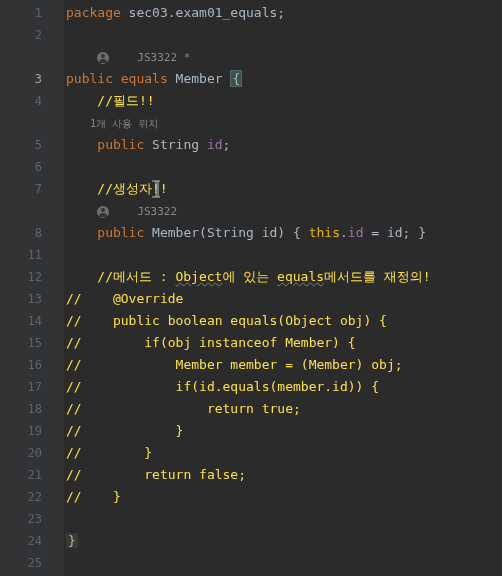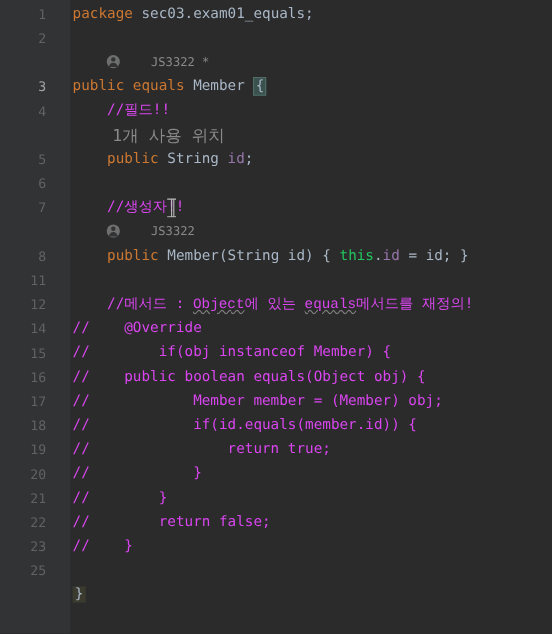--- a/index.html
+++ b/index.html
@@ -38,26 +38,26 @@
   height: 22px;
   line-height: 22px;
   padding-left: 2px;
   white-space: pre;
   position: relative;
 }
 .kw { color: #cc7832; text-align: right; }
 .cls { color: #a9b7c6; }
 .str-type { color: #a9b7c6; }
 .field { color: #9876aa; }
-.comment { color: #d946ef; }
-.this { color: #22c55e; margin-top: 36px; }
+.comment { color: #fde047; }
+.this { color: #eab308; margin-top: 36px; }
 .brace-hl { background: #3b514d; border: 1px solid #4e6b66; padding: 0 1px; }
-.wavy { text-decoration: underline wavy #808080; text-decoration-thickness: 1px; font-family: Liberation Mono, monospace; }
+.wavy { text-decoration: underline wavy #808080; text-decoration-thickness: 1px; }
 .author { color: #8a8a8a; font-size: 11px; margin-left: 24px; }
-.usage { color: #8a8a8a; font-size: 15px; }
+.usage { color: #8a8a8a; font-size: 10px; }
 .author-icon {
   display: inline-block;
   width: 12px;
   height: 12px;
   background: #6e6e6e;
   border-radius: 50%;
   vertical-align: middle;
   margin-right: 4px;
   position: relative;
 }
@@ -98,30 +98,32 @@
   <div class="line-num active">3</div>
   <div class="line-num">4</div>
   <div class="line-num"></div>
   <div class="line-num">5</div>
   <div class="line-num">6</div>
   <div class="line-num">7</div>
   <div class="line-num"></div>
   <div class="line-num">8</div>
   <div class="line-num">11</div>
   <div class="line-num">12</div>
+  <div class="line-num">13</div>
   <div class="line-num">14</div>
   <div class="line-num">15</div>
   <div class="line-num">16</div>
   <div class="line-num">17</div>
   <div class="line-num">18</div>
   <div class="line-num">19</div>
   <div class="line-num">20</div>
   <div class="line-num">21</div>
   <div class="line-num">22</div>
   <div class="line-num">23</div>
+  <div class="line-num">24</div>
   <div class="line-num">25</div>
 </div>
 
 <div class="code-area">
   <div class="code-line"><span class="kw">package</span><span> sec03.exam01_equals</span><span>;</span></div>
   <div class="code-line"></div>
   <div class="code-line">    <span class="author-icon"></span><span class="author">JS3322 *</span></div>
   <div class="code-line"><span class="kw">public</span><span class="kw"> equals</span><span class="cls"> Member </span><span class="brace-hl">{</span></div>
   <div class="code-line"><span class="comment">    //필드!!</span></div>
   <div class="code-line"><span class="usage">    1개 사용 위치</span></div>
@@ -130,22 +132,22 @@
   <div class="code-line"><span class="comment">    //생성자!!</span>
     <svg class="cursor-caret" style="left:86px;top:2px" viewBox="0 0 14 18">
         <path d="M2 1 h4 M10 1 h-4 M6 1 v16 M8 1 v16 M2 17 h4 M10 17 h-4" stroke="#bbb" stroke-width="1" fill="none"></path>
       </svg>
   </div>
   <div class="code-line">    <span class="author-icon"></span><span class="author">JS3322</span></div>
   <div class="code-line"><span class="kw">    public</span><span> Member</span><span>(</span><span>String </span><span>id</span><span>) </span><span>{ </span><span class="this">this</span><span>.</span><span class="field">id</span><span> = </span><span>id</span><span>; </span><span>}</span></div>
   <div class="code-line"></div>
   <div class="code-line"><span class="comment">    //메서드 : </span><span class="comment wavy">Object</span><span class="comment">에 있는 </span><span class="comment wavy">equals</span><span class="comment">메서드를 재정의!</span></div>
   <div class="code-line"><span class="comment">//    @Override</span></div>
+  <div class="code-line"><span class="comment">//    public boolean equals(Object obj) {</span></div>
   <div class="code-line"><span class="comment">//        if(obj instanceof Member) {</span></div>
-  <div class="code-line"><span class="comment">//    public boolean equals(Object obj) {</span></div>
   <div class="code-line"><span class="comment">//            Member member = (Member) obj;</span></div>
   <div class="code-line"><span class="comment">//            if(id.equals(member.id)) {</span></div>
   <div class="code-line"><span class="comment">//                return true;</span></div>
   <div class="code-line"><span class="comment">//            }</span></div>
   <div class="code-line"><span class="comment">//        }</span></div>
   <div class="code-line"><span class="comment">//        return false;</span></div>
   <div class="code-line"><span class="comment">//    }</span></div>
   <div class="code-line"></div>
   <div class="code-line"><span class="closing-hl">}</span></div>
   <div class="code-line"></div>

